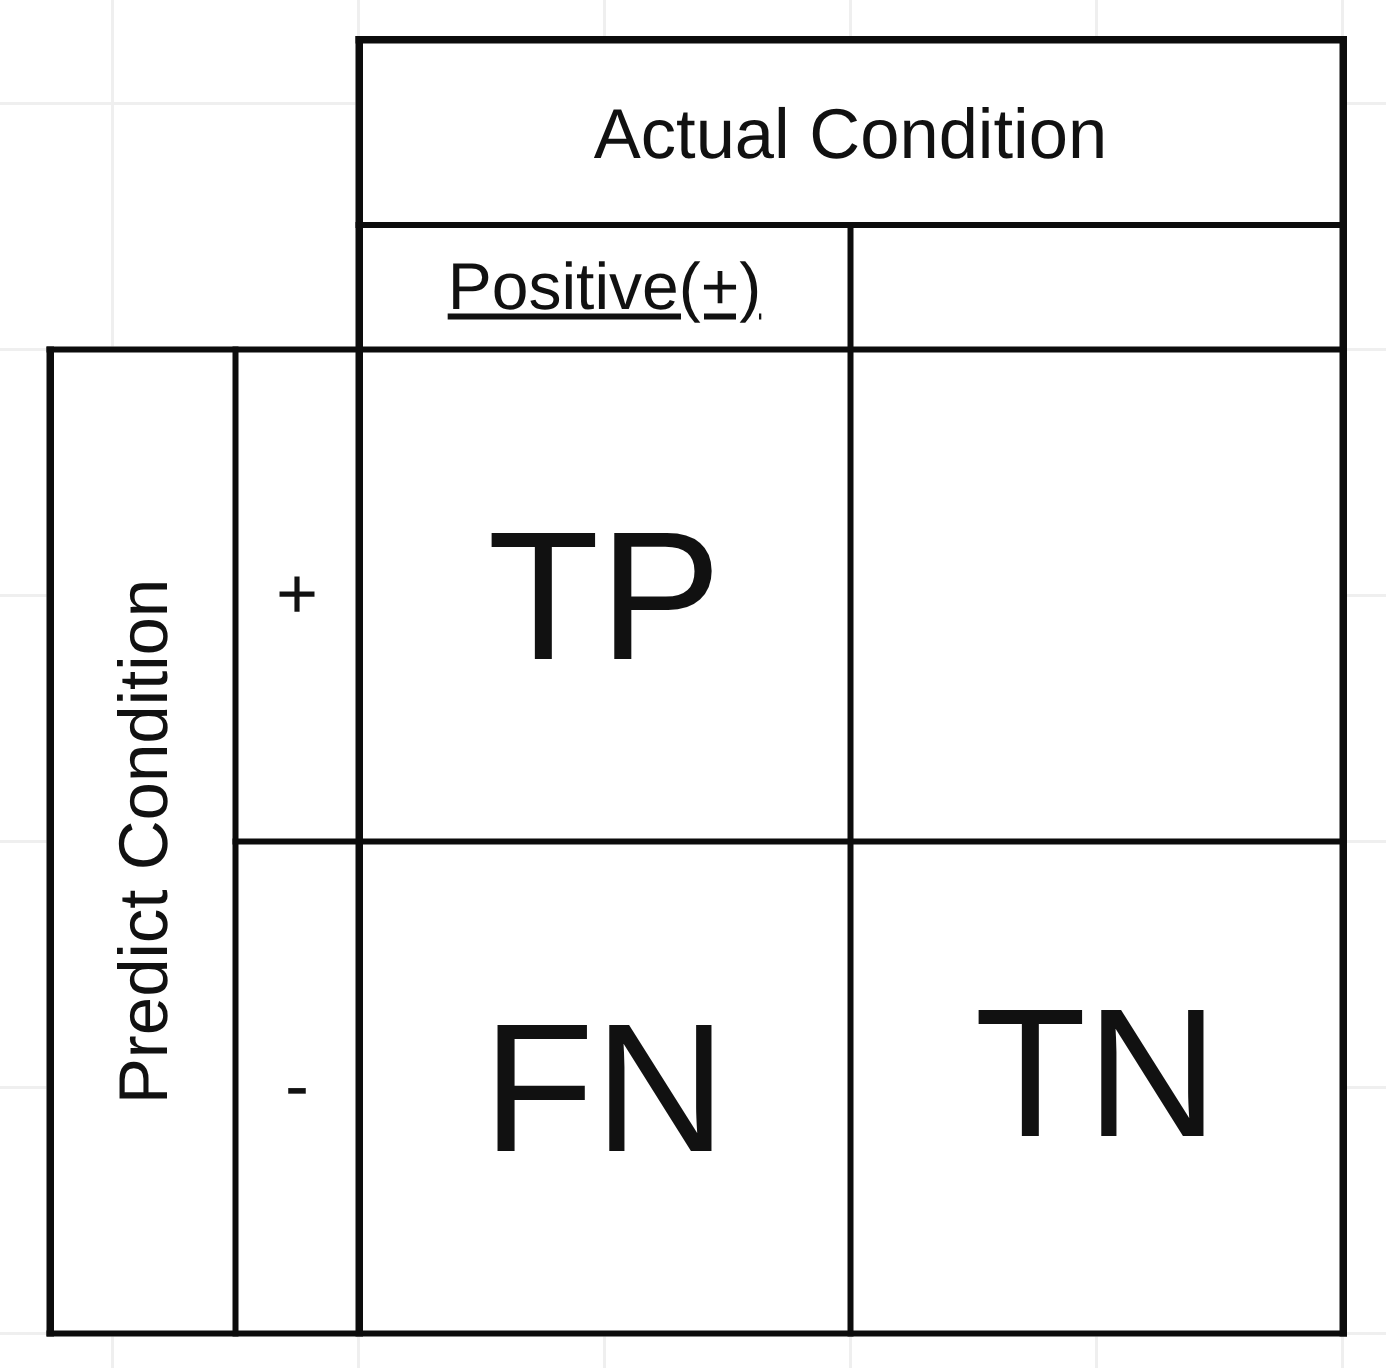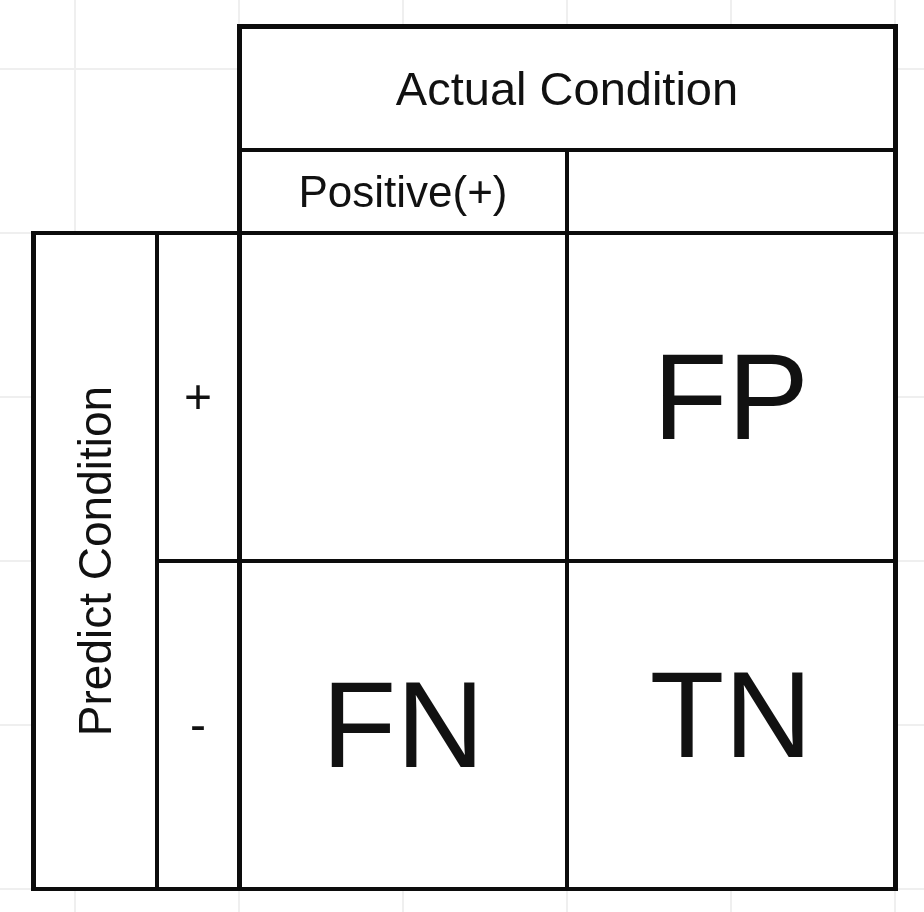--- a/index.html
+++ b/index.html
@@ -69,26 +69,26 @@
   <div class="vline" style="left:893px; top:24px;  width:5px; height:867px;"></div>
 
   <div class="hline" style="left:237px; top:24px;  width:661px; height:5px;"></div>
   <div class="hline" style="left:237px; top:148px; width:661px; height:4px;"></div>
   <div class="hline" style="left:31px;  top:231px; width:867px; height:4px;"></div>
   <div class="hline" style="left:155px; top:559px; width:743px; height:4px;"></div>
   <div class="hline" style="left:31px;  top:887px; width:867px; height:4px;"></div>
 
   <div class="label label-group-top" style="left:239px; top:26px; width:656px; height:124px;">Actual Condition</div>
 
-  <div class="label label-colhead" style="left:239px; top:150px; width:328px; height:83px;">Positive(+)</div>
+  <div class="label label-colhead" style="left:239px; top:150px; width:328px; height:83px;text-decoration:underline;">Positive(+)</div>
 
   <div class="label label-rowgroup" style="left:33px; top:233px; width:124px; height:656px;">
     <span class="rotate-ccw">Predict Condition</span>
   </div>
 
   <div class="label label-rowhead" style="left:157px; top:233px; width:82px; height:328px;">+</div>
   <div class="label label-rowhead" style="left:157px; top:561px; width:82px; height:328px;">-</div>
 
-  <div class="label label-cell" style="left:567px; top:233px; width:328px; height:328px;">FP</div>
+  <div class="label label-cell" style="left:239px; top:233px; width:328px; height:328px;">TP</div>
   <div class="label label-cell" style="left:239px; top:561px; width:328px; height:328px;">FN</div>
   <div class="label label-cell" style="left:567px; top:551px; width:328px; height:328px;">TN</div>
 
 </div>
 
 </body></html>

